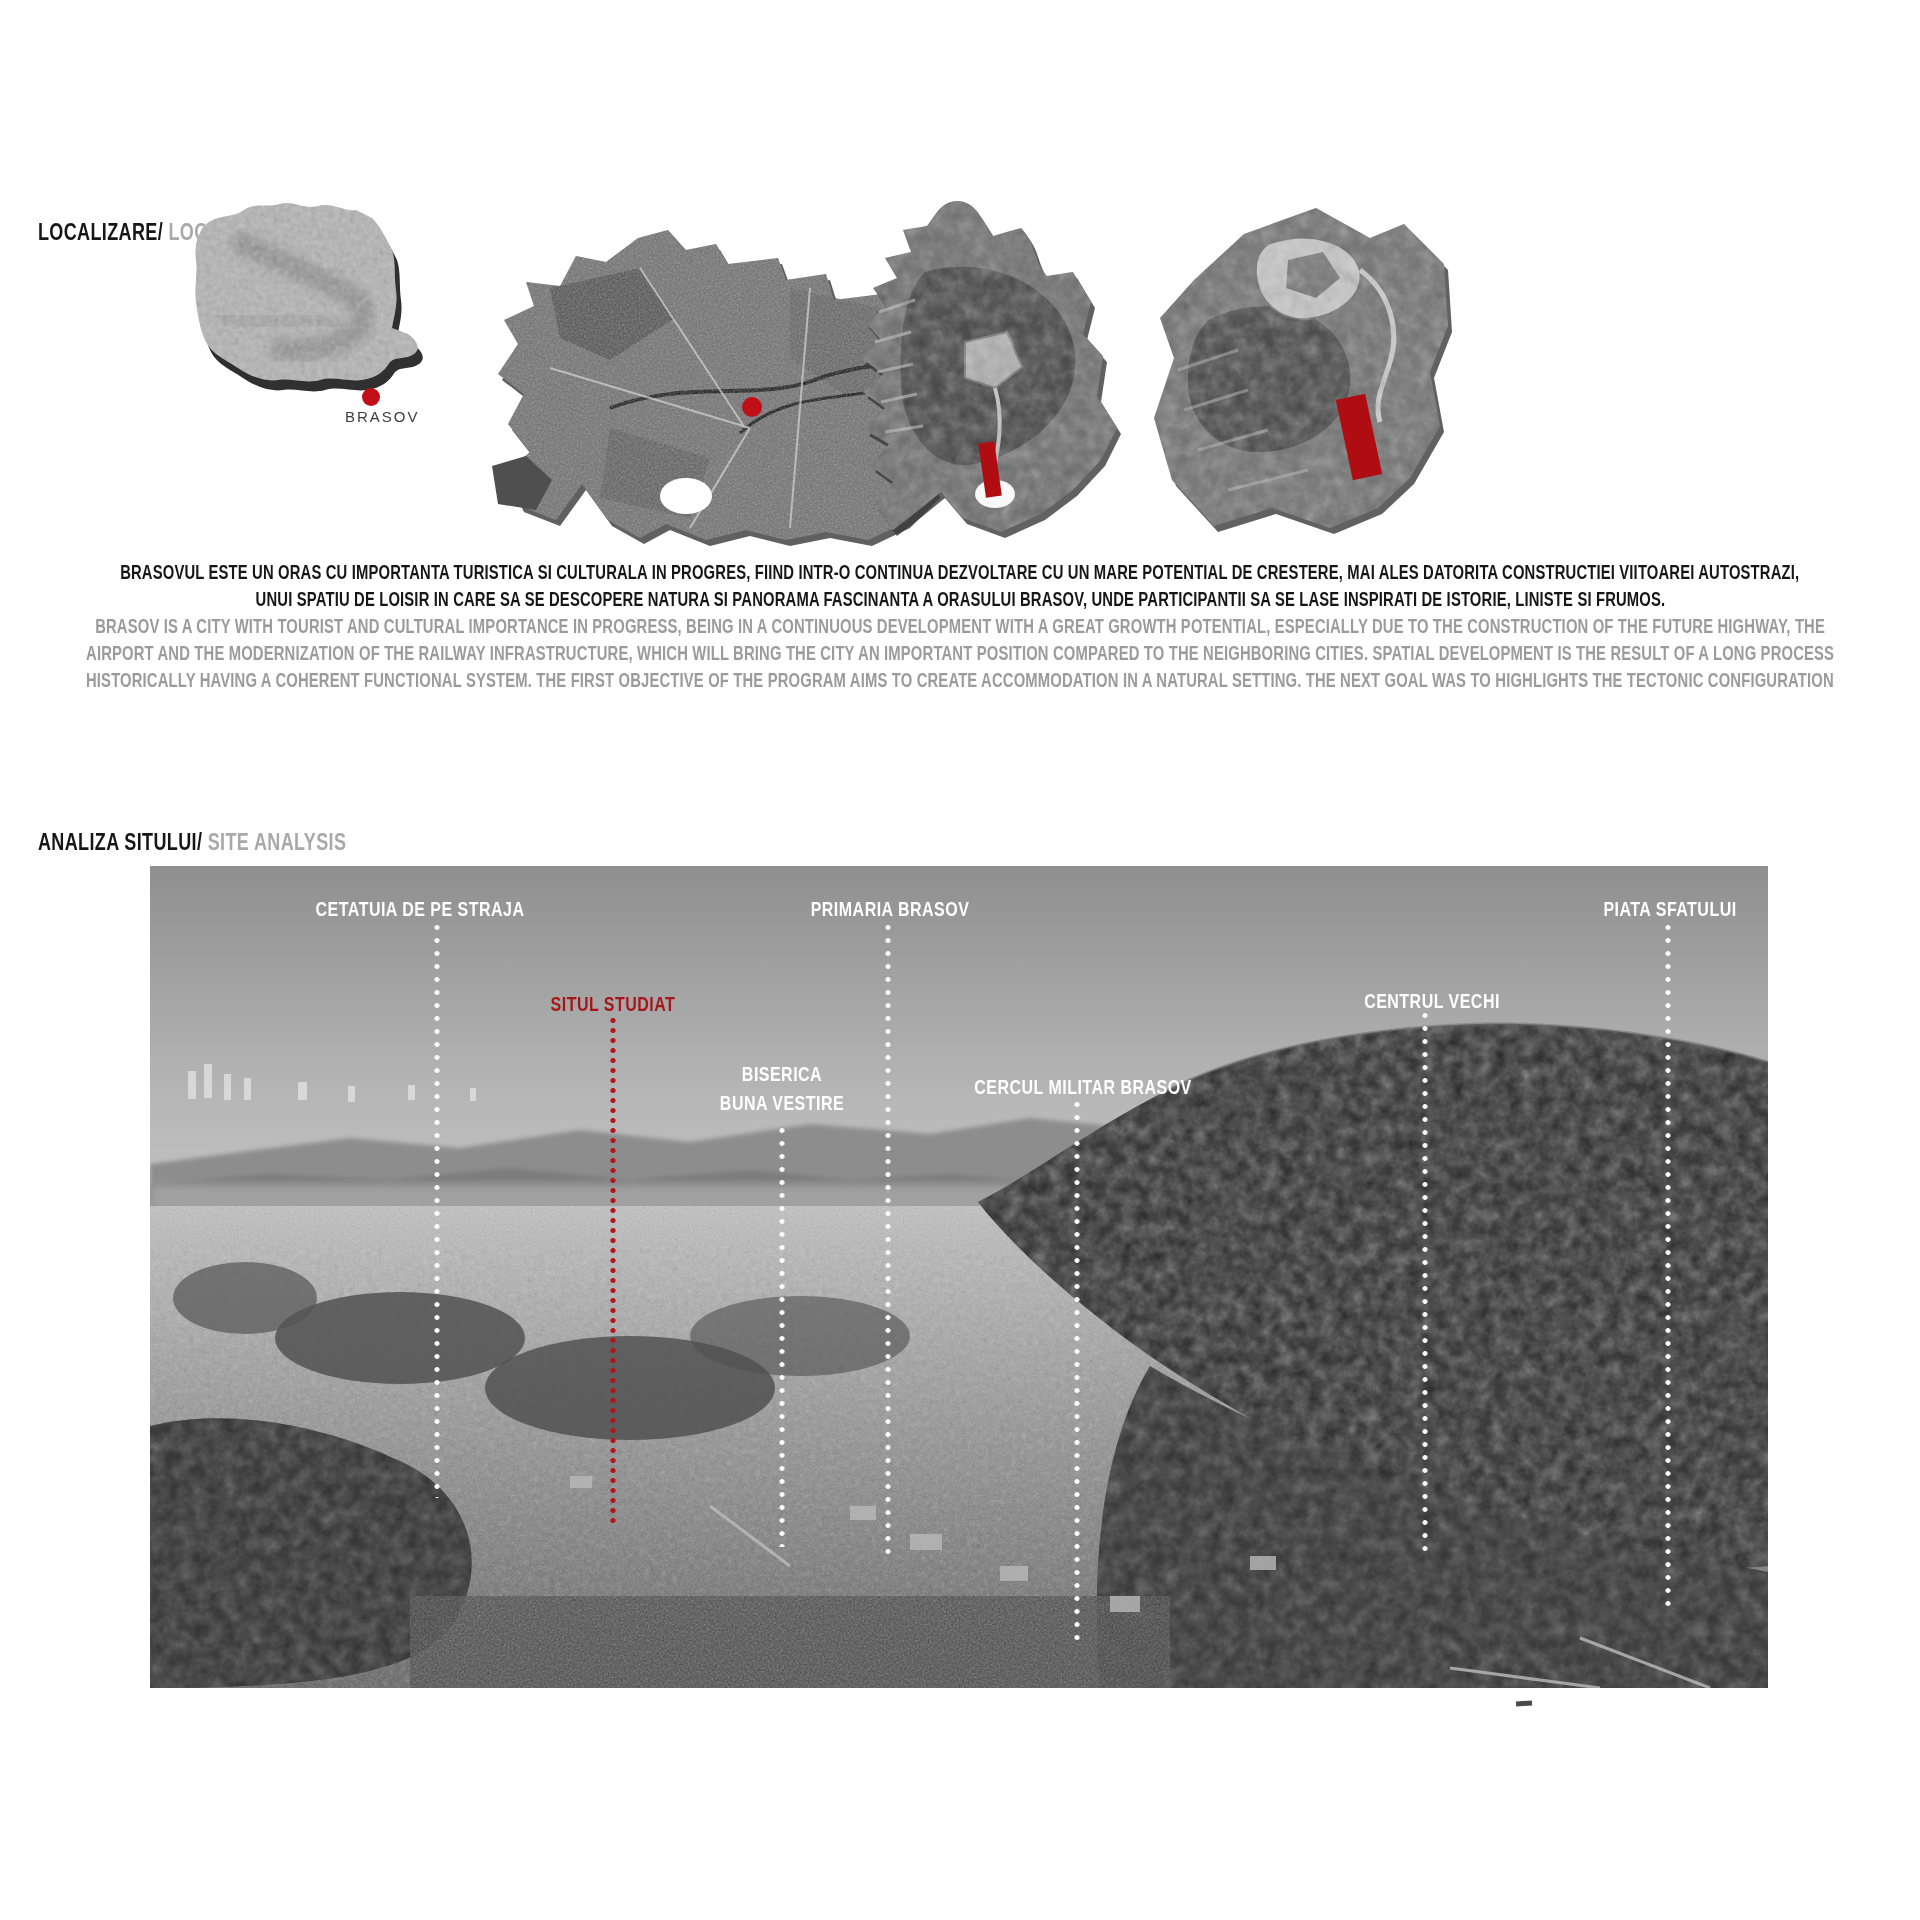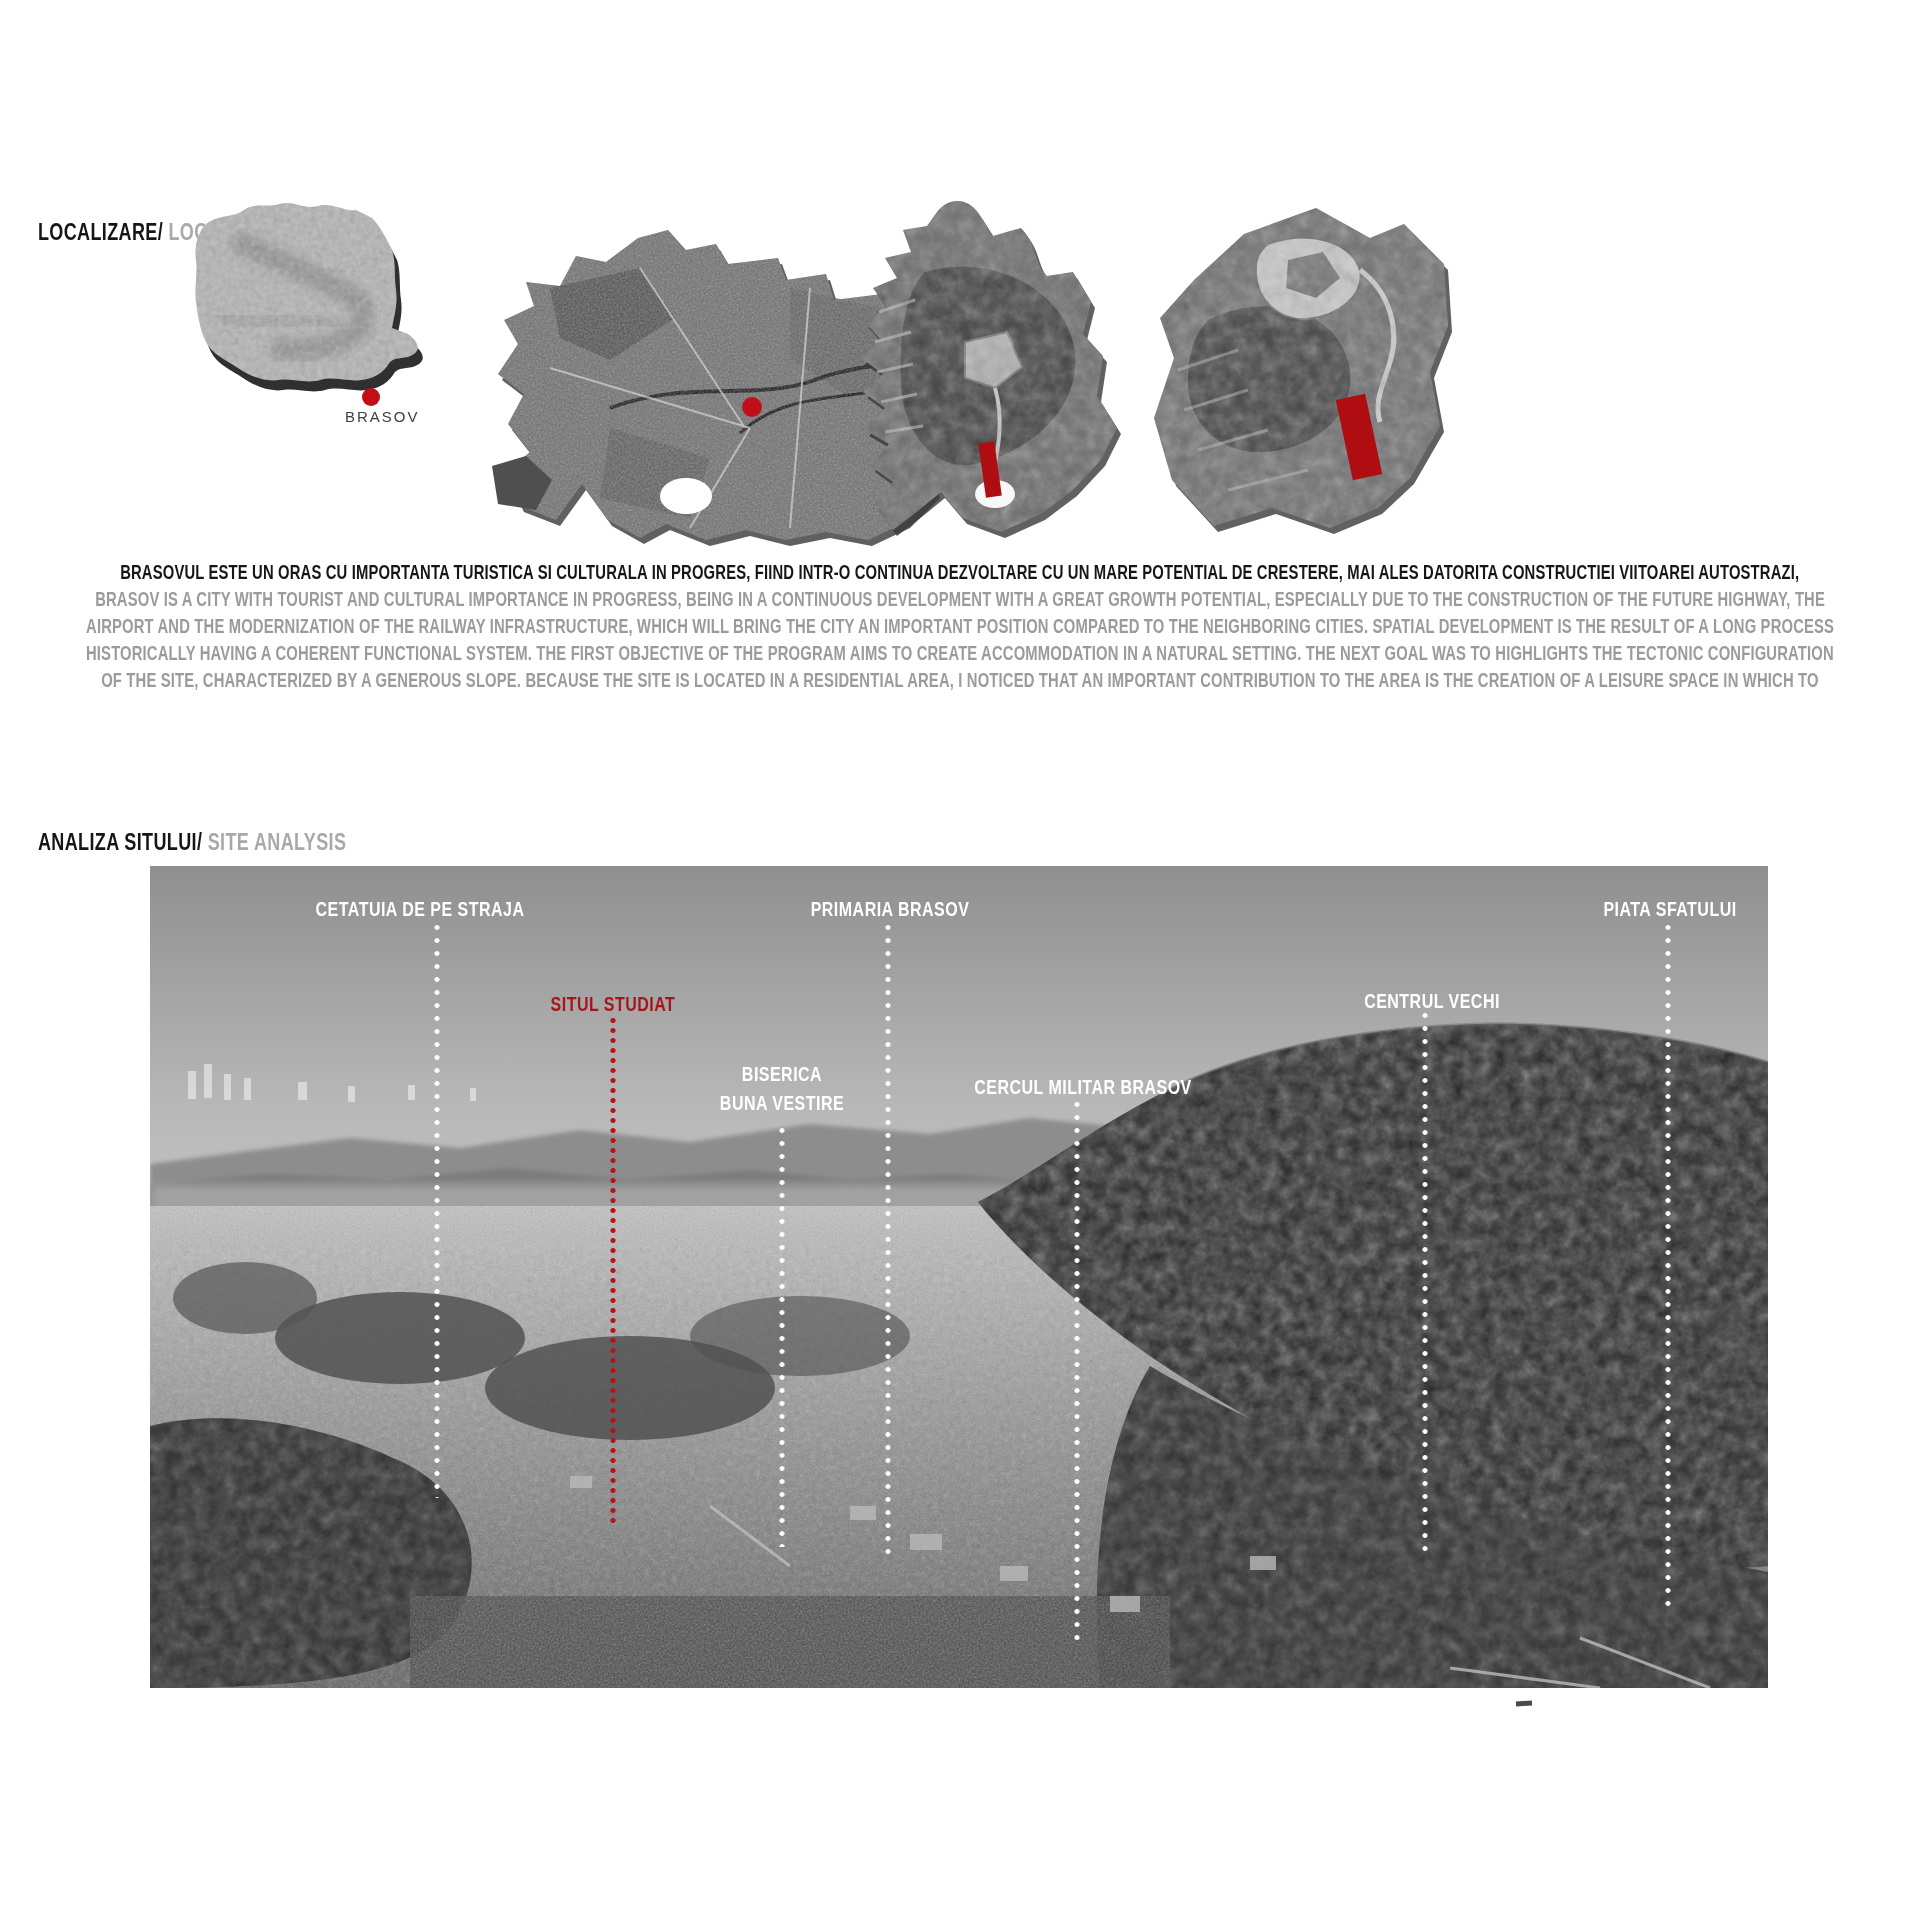--- a/index.html
+++ b/index.html
@@ -139,31 +139,31 @@
       <path d="M30,170 L90,150 M36,210 L100,190 M50,250 L120,230 M80,290 L160,270" stroke="#bdbdbd" stroke-width="3" opacity=".5"></path>
       <path d="M96,34 L168,8 L222,38 L256,24 L296,64 L300,126 L282,172 L292,226 L262,278 L230,308 L182,328 L124,308 L66,326 L24,280 L6,218 L26,158 L12,118 L46,80 Z" fill="#000" filter="url(#texCoarse)" opacity=".5"></path>
       <rect x="196" y="196" width="30" height="82" fill="#b00d12" transform="rotate(-12 211 237)"></rect>
     </svg>
   </div>
 
   <div class="desc">
     <div class="tline ro">
         <span>BRASOVUL ESTE UN ORAS CU IMPORTANTA TURISTICA SI CULTURALA IN PROGRES, FIIND INTR-O CONTINUA DEZVOLTARE CU UN MARE POTENTIAL DE CRESTERE, MAI ALES DATORITA CONSTRUCTIEI VIITOAREI AUTOSTRAZI,</span>
       </div>
+    <div class="tline ro">
+        <span>UNUI SPATIU DE LOISIR IN CARE SA SE DESCOPERE NATURA SI PANORAMA FASCINANTA A ORASULUI BRASOV, UNDE PARTICIPANTII SA SE LASE INSPIRATI DE ISTORIE, LINISTE SI FRUMOS.</span>
+      </div>
     <div class="tline en">
         <span>BRASOV IS A CITY WITH TOURIST AND CULTURAL IMPORTANCE IN PROGRESS, BEING IN A CONTINUOUS DEVELOPMENT WITH A GREAT GROWTH POTENTIAL, ESPECIALLY DUE TO THE CONSTRUCTION OF THE FUTURE HIGHWAY, THE</span>
       </div>
     <div class="tline en">
         <span>AIRPORT AND THE MODERNIZATION OF THE RAILWAY INFRASTRUCTURE, WHICH WILL BRING THE CITY AN IMPORTANT POSITION COMPARED TO THE NEIGHBORING CITIES. SPATIAL DEVELOPMENT IS THE RESULT OF A LONG PROCESS</span>
       </div>
     <div class="tline en">
         <span>HISTORICALLY HAVING A COHERENT FUNCTIONAL SYSTEM. THE FIRST OBJECTIVE OF THE PROGRAM AIMS TO CREATE ACCOMMODATION IN A NATURAL SETTING. THE NEXT GOAL WAS TO HIGHLIGHTS THE TECTONIC CONFIGURATION</span>
-      </div>
-    <div class="tline en">
-        <span>OF THE SITE, CHARACTERIZED BY A GENEROUS SLOPE. BECAUSE THE SITE IS LOCATED IN A RESIDENTIAL AREA, I NOTICED THAT AN IMPORTANT CONTRIBUTION TO THE AREA IS THE CREATION OF A LEISURE SPACE IN WHICH TO</span>
       </div>
   </div>
 
   <div class="sec-title" style="left:38px;top:828px;">
     <span>ANALIZA SITULUI/</span>
     <span class="en">SITE ANALYSIS</span>
   </div>
 
   <div class="photo">
     <svg viewBox="0 0 1618 822" preserveAspectRatio="none">

